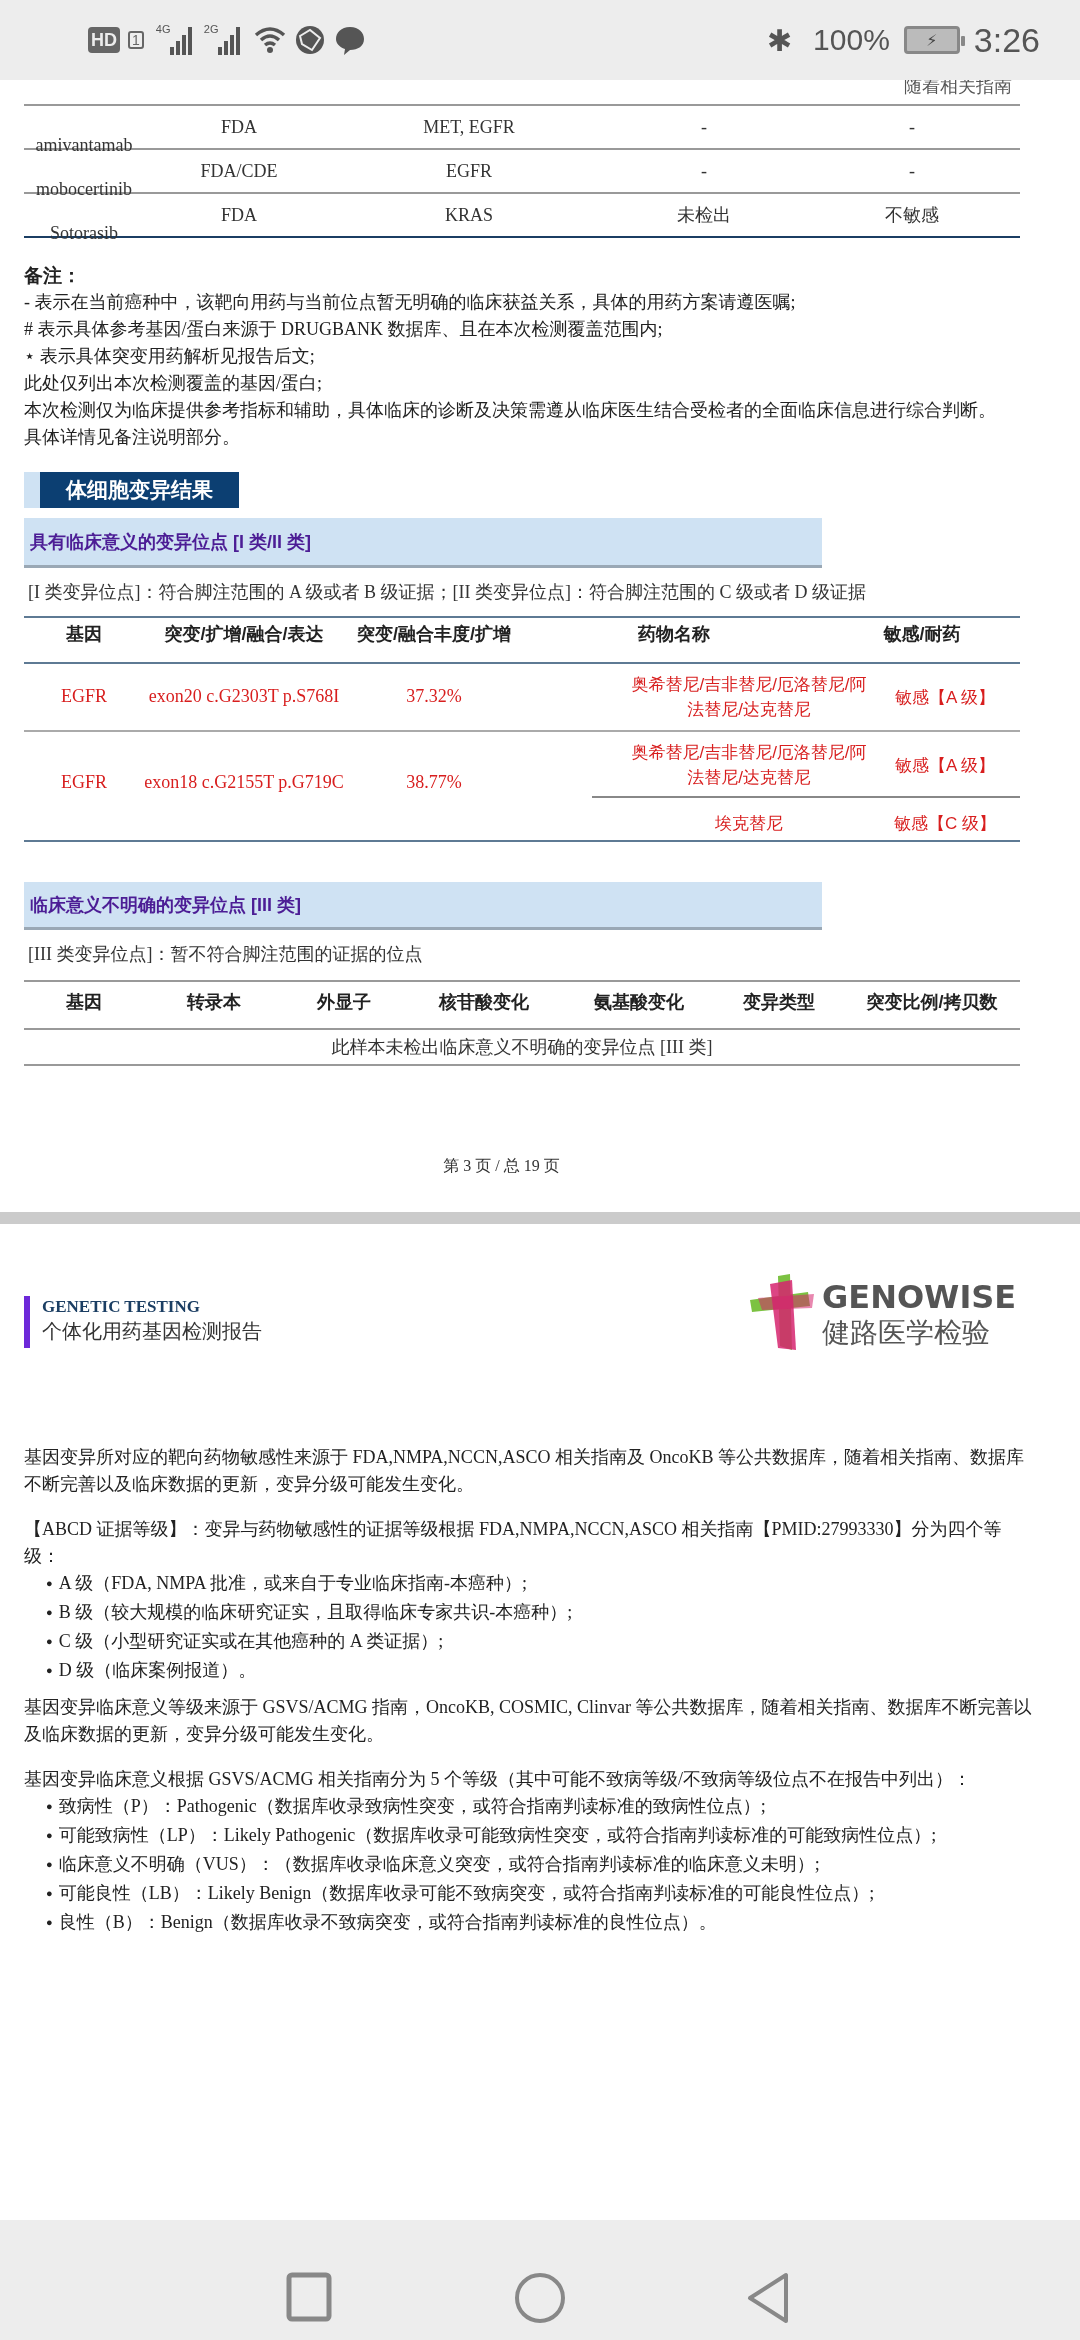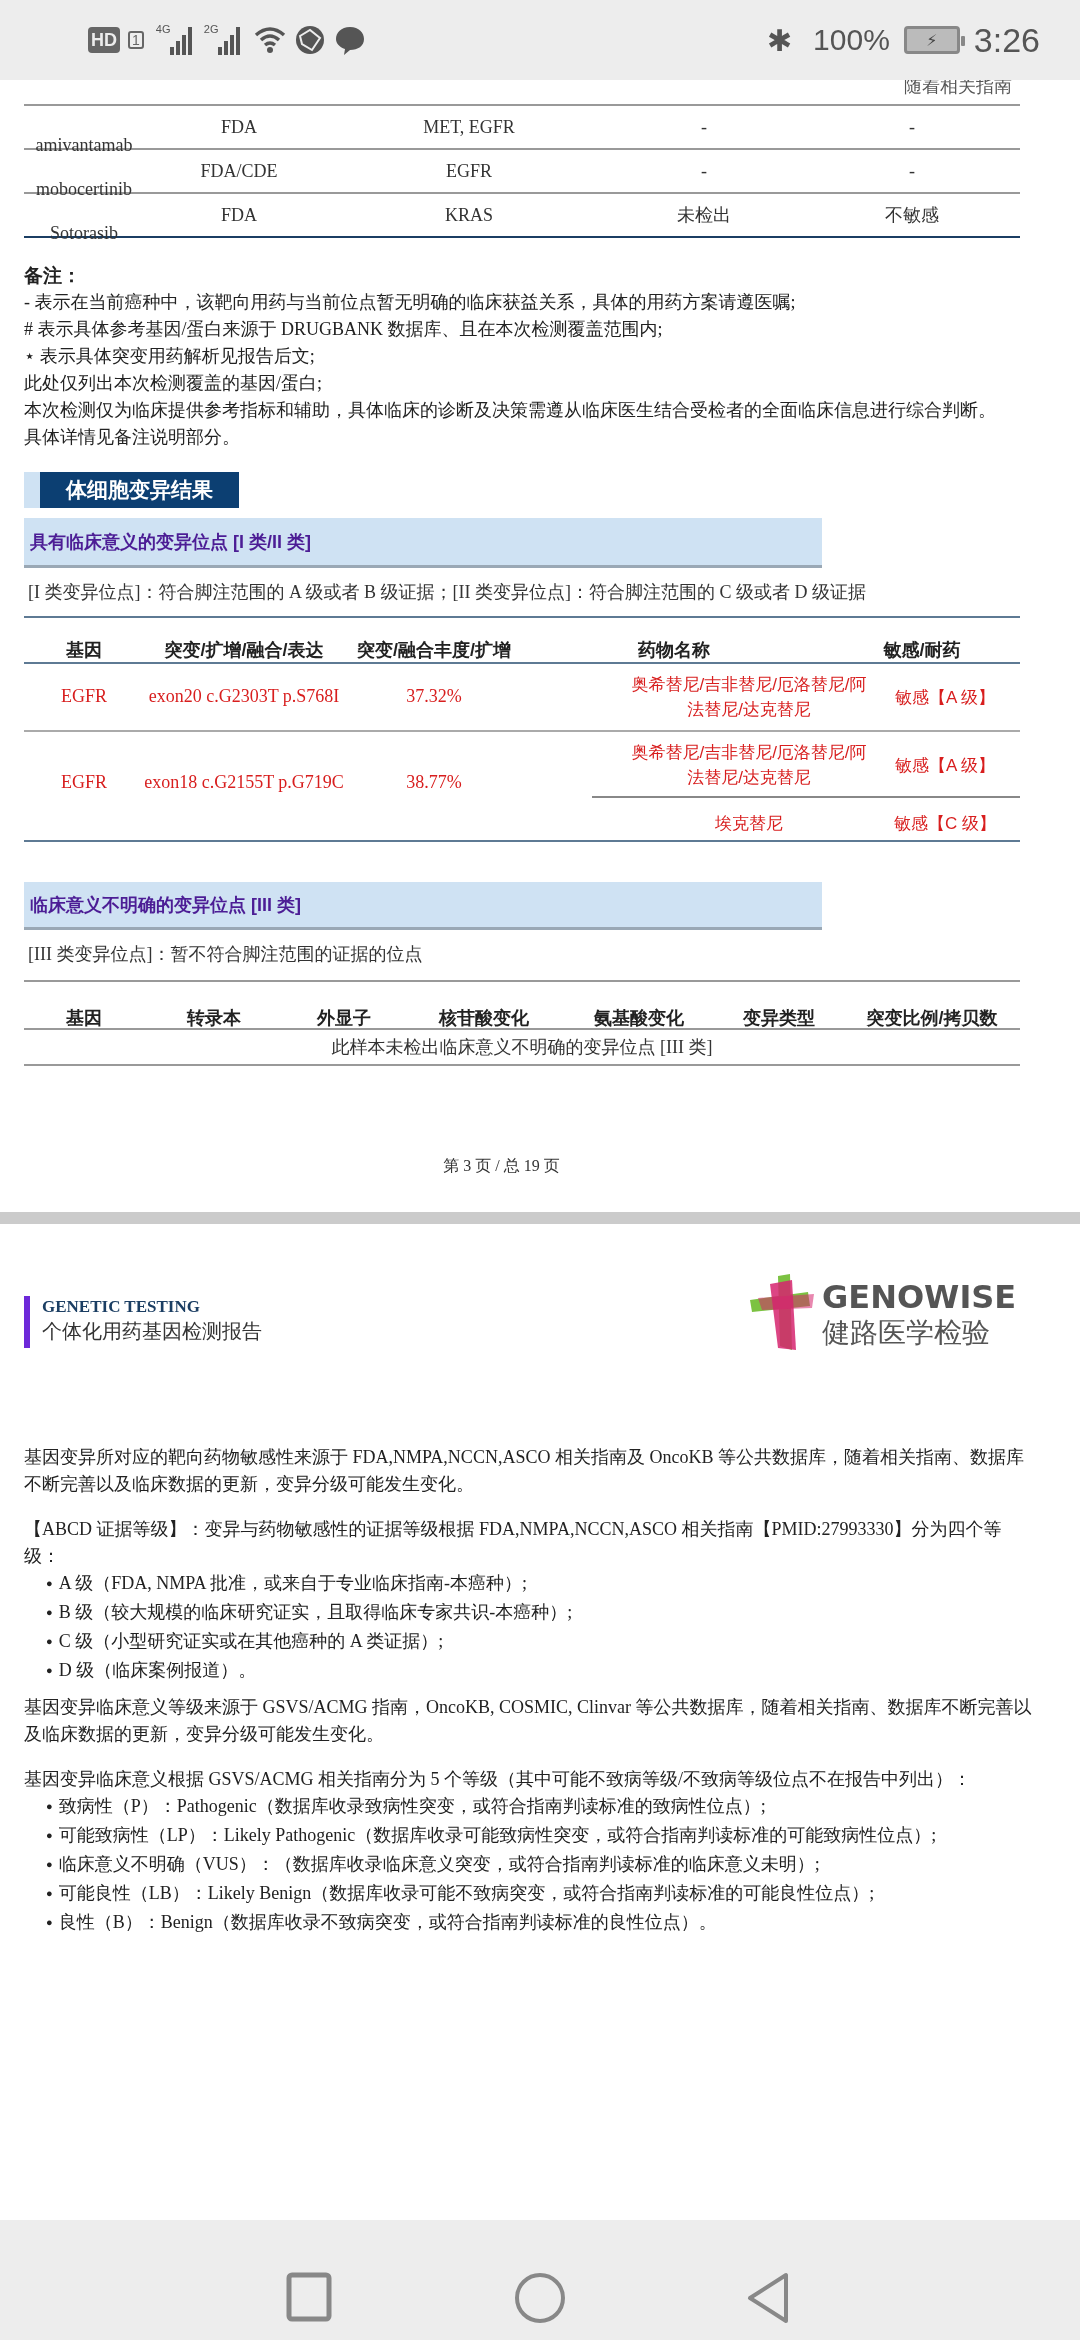--- a/index.html
+++ b/index.html
@@ -42,21 +42,21 @@
   .section-tag { position: absolute; top: 472px; left: 24px; height: 36px; display: flex; }
   .section-tag .strip { width: 16px; background: #cfe2f3; }
   .section-tag .label { background: #0c3f72; color: #fff; font-family: "Liberation Sans", "DejaVu Sans", sans-serif; font-weight: bold; font-size: 21px; padding: 0 26px 0 26px; line-height: 36px; }
 
   .band { position: absolute; left: 24px; width: 798px; background: #cfe2f3; border-bottom: 3px solid #9aa8b5; font-family: "Liberation Sans", "DejaVu Sans", sans-serif; font-weight: bold; font-size: 18px; color: #4c1d95; display: flex; align-items: center; padding-left: 6px; }
   .band1 { top: 518px; height: 50px; }
   .band-desc { position: absolute; left: 28px; font-size: 18px; color: #333; }
   .desc1 { top: 580px; }
   .rule { position: absolute; left: 24px; width: 996px; height: 2px; background: #5e7a94; }
 
-  .thead { position: absolute; left: 24px; width: 996px; display: flex; align-items: flex-end; font-family: "Liberation Sans", "DejaVu Sans", sans-serif; font-weight: bold; font-size: 18px; color: #222; }
+  .thead { position: absolute; left: 24px; width: 996px; display: flex; align-items: flex-start; font-family: "Liberation Sans", "DejaVu Sans", sans-serif; font-weight: bold; font-size: 18px; color: #222; }
   .t1 .h1 { width: 120px; text-align: center; } .t1 .h2 { width: 200px; text-align: center; } .t1 .h3 { width: 180px; text-align: center; } .t1 .h4 { width: 300px; text-align: center; } .t1 .h5 { width: 196px; text-align: center; }
 
   .red { color: #d81e1e; }
   .som-row { position: absolute; left: 24px; width: 996px; font-size: 18px; }
   .som-row .cell { position: absolute; text-align: center; }
 
   .band2 { top: 882px; height: 48px; }
   .desc2 { top: 942px; }
   .t2 { top: 990px; height: 40px; }
   .t2 > div { text-align: center; }

